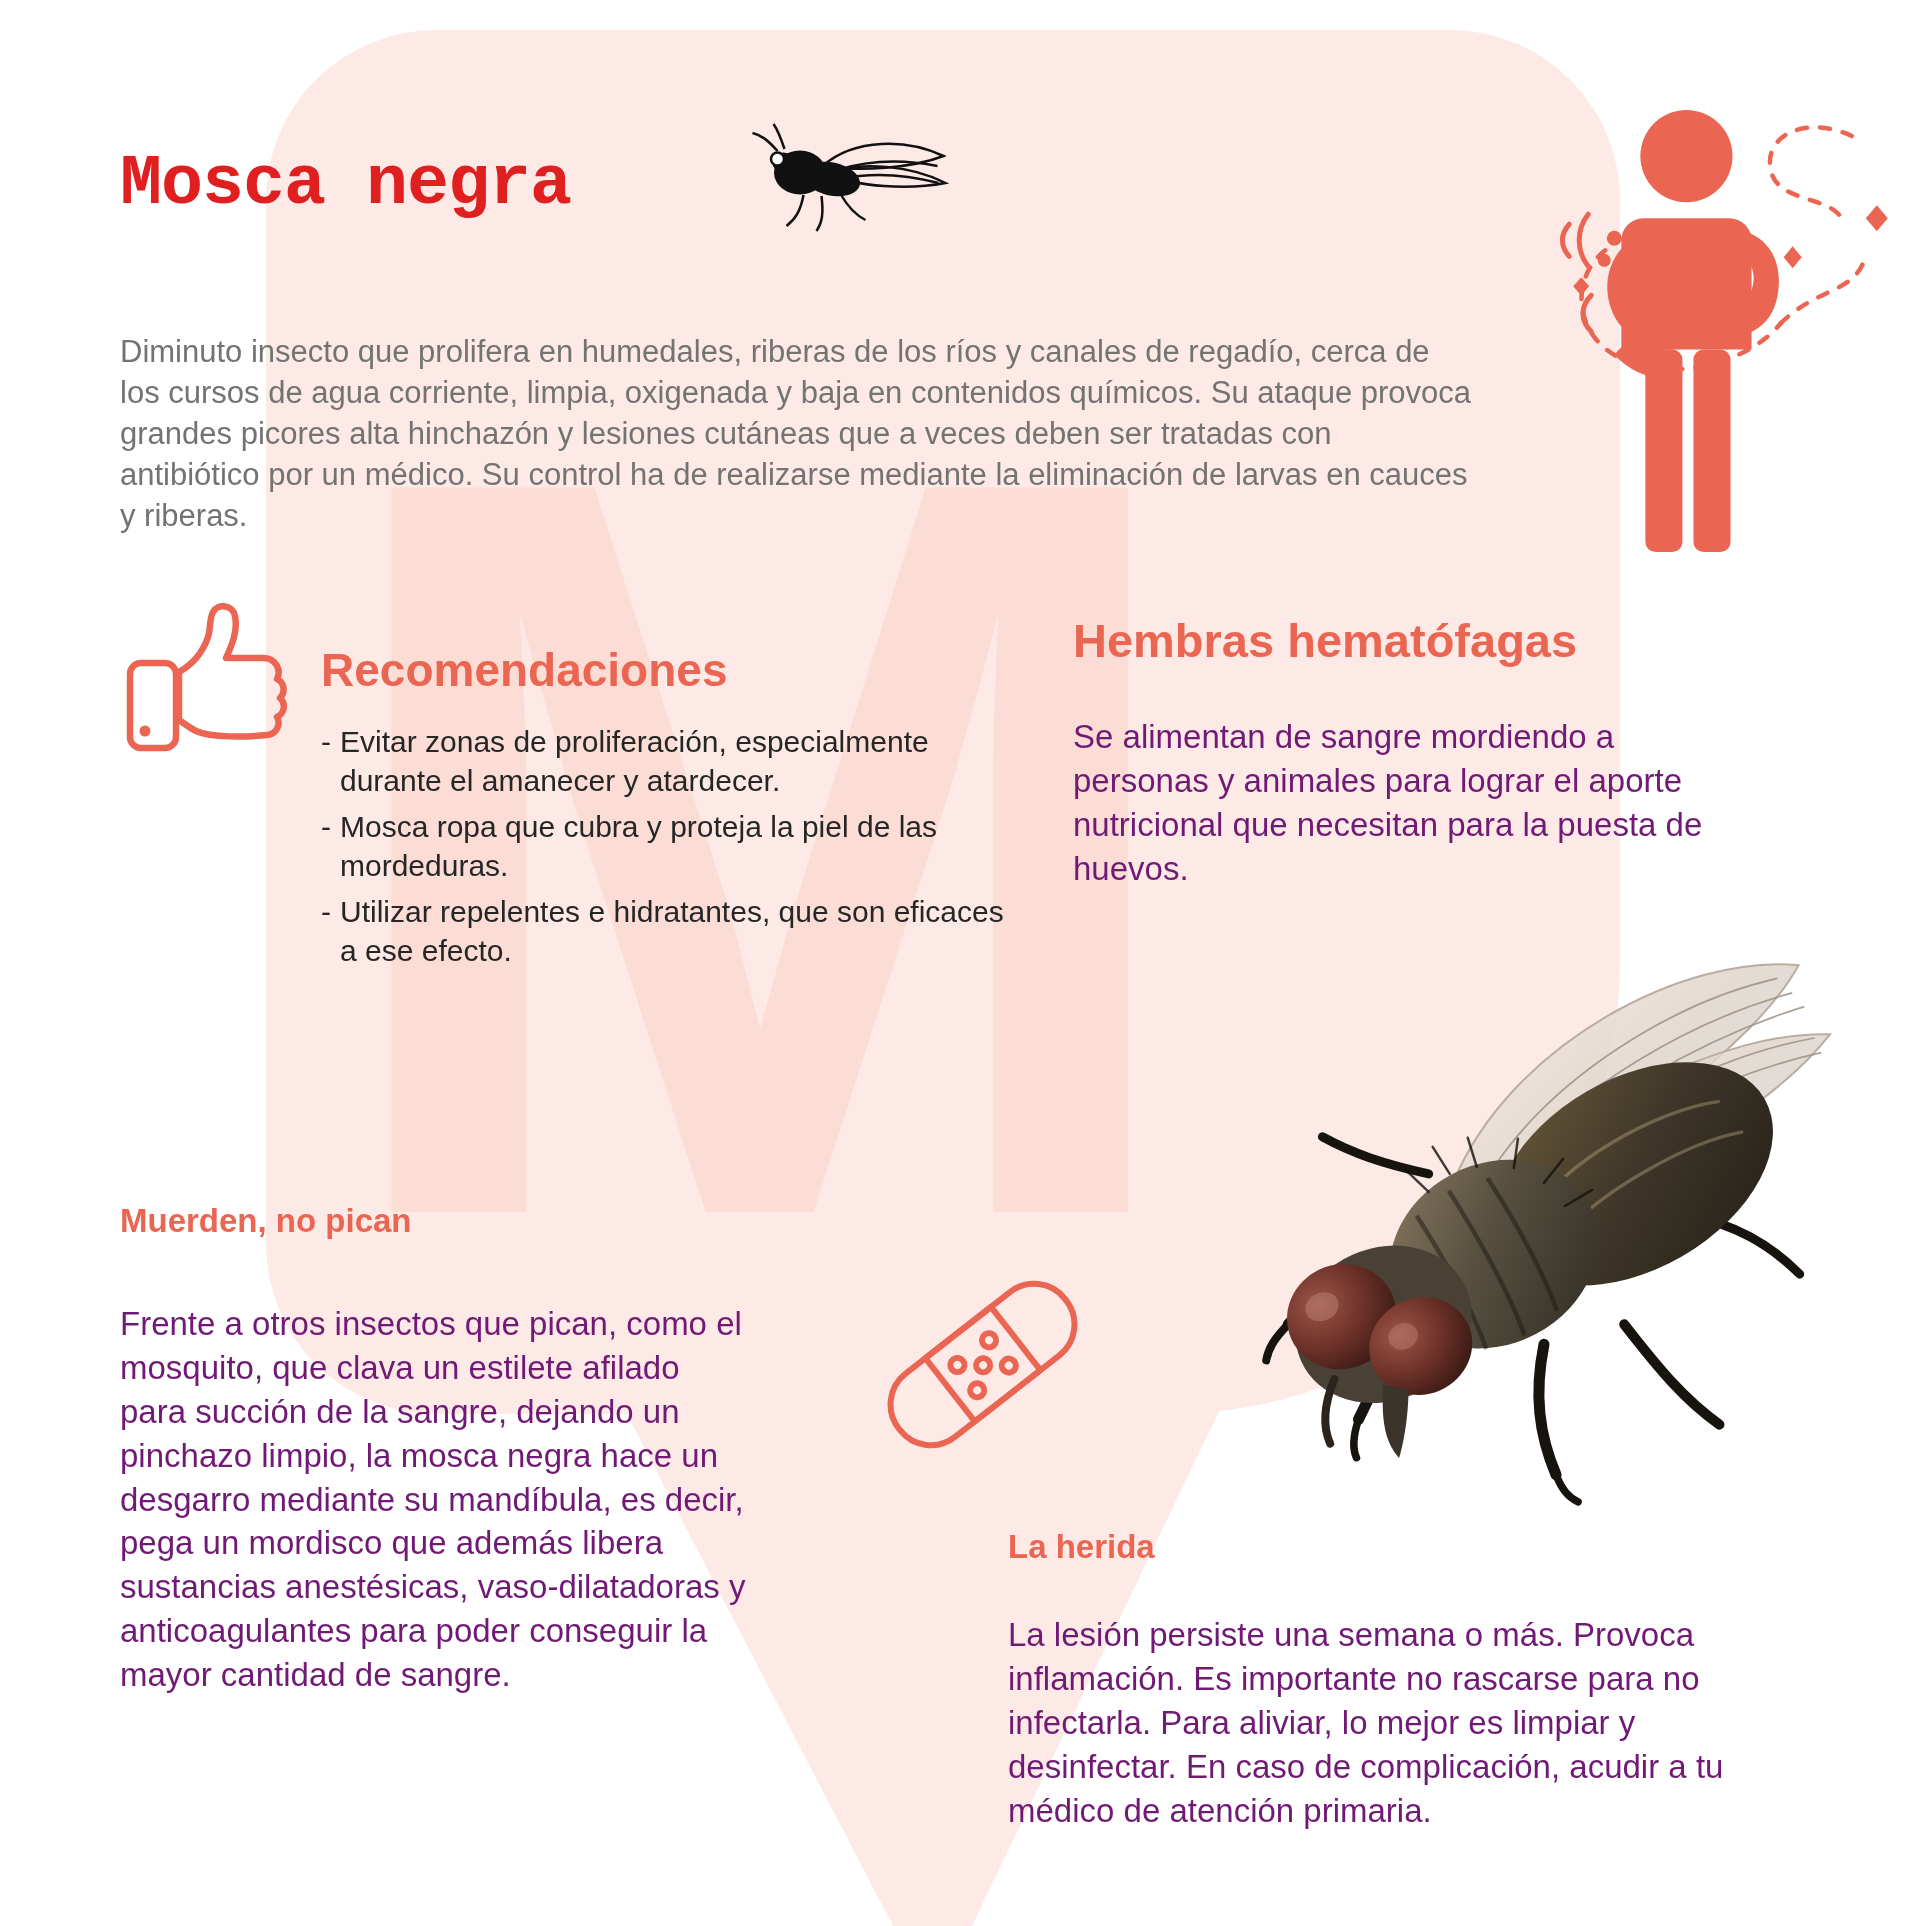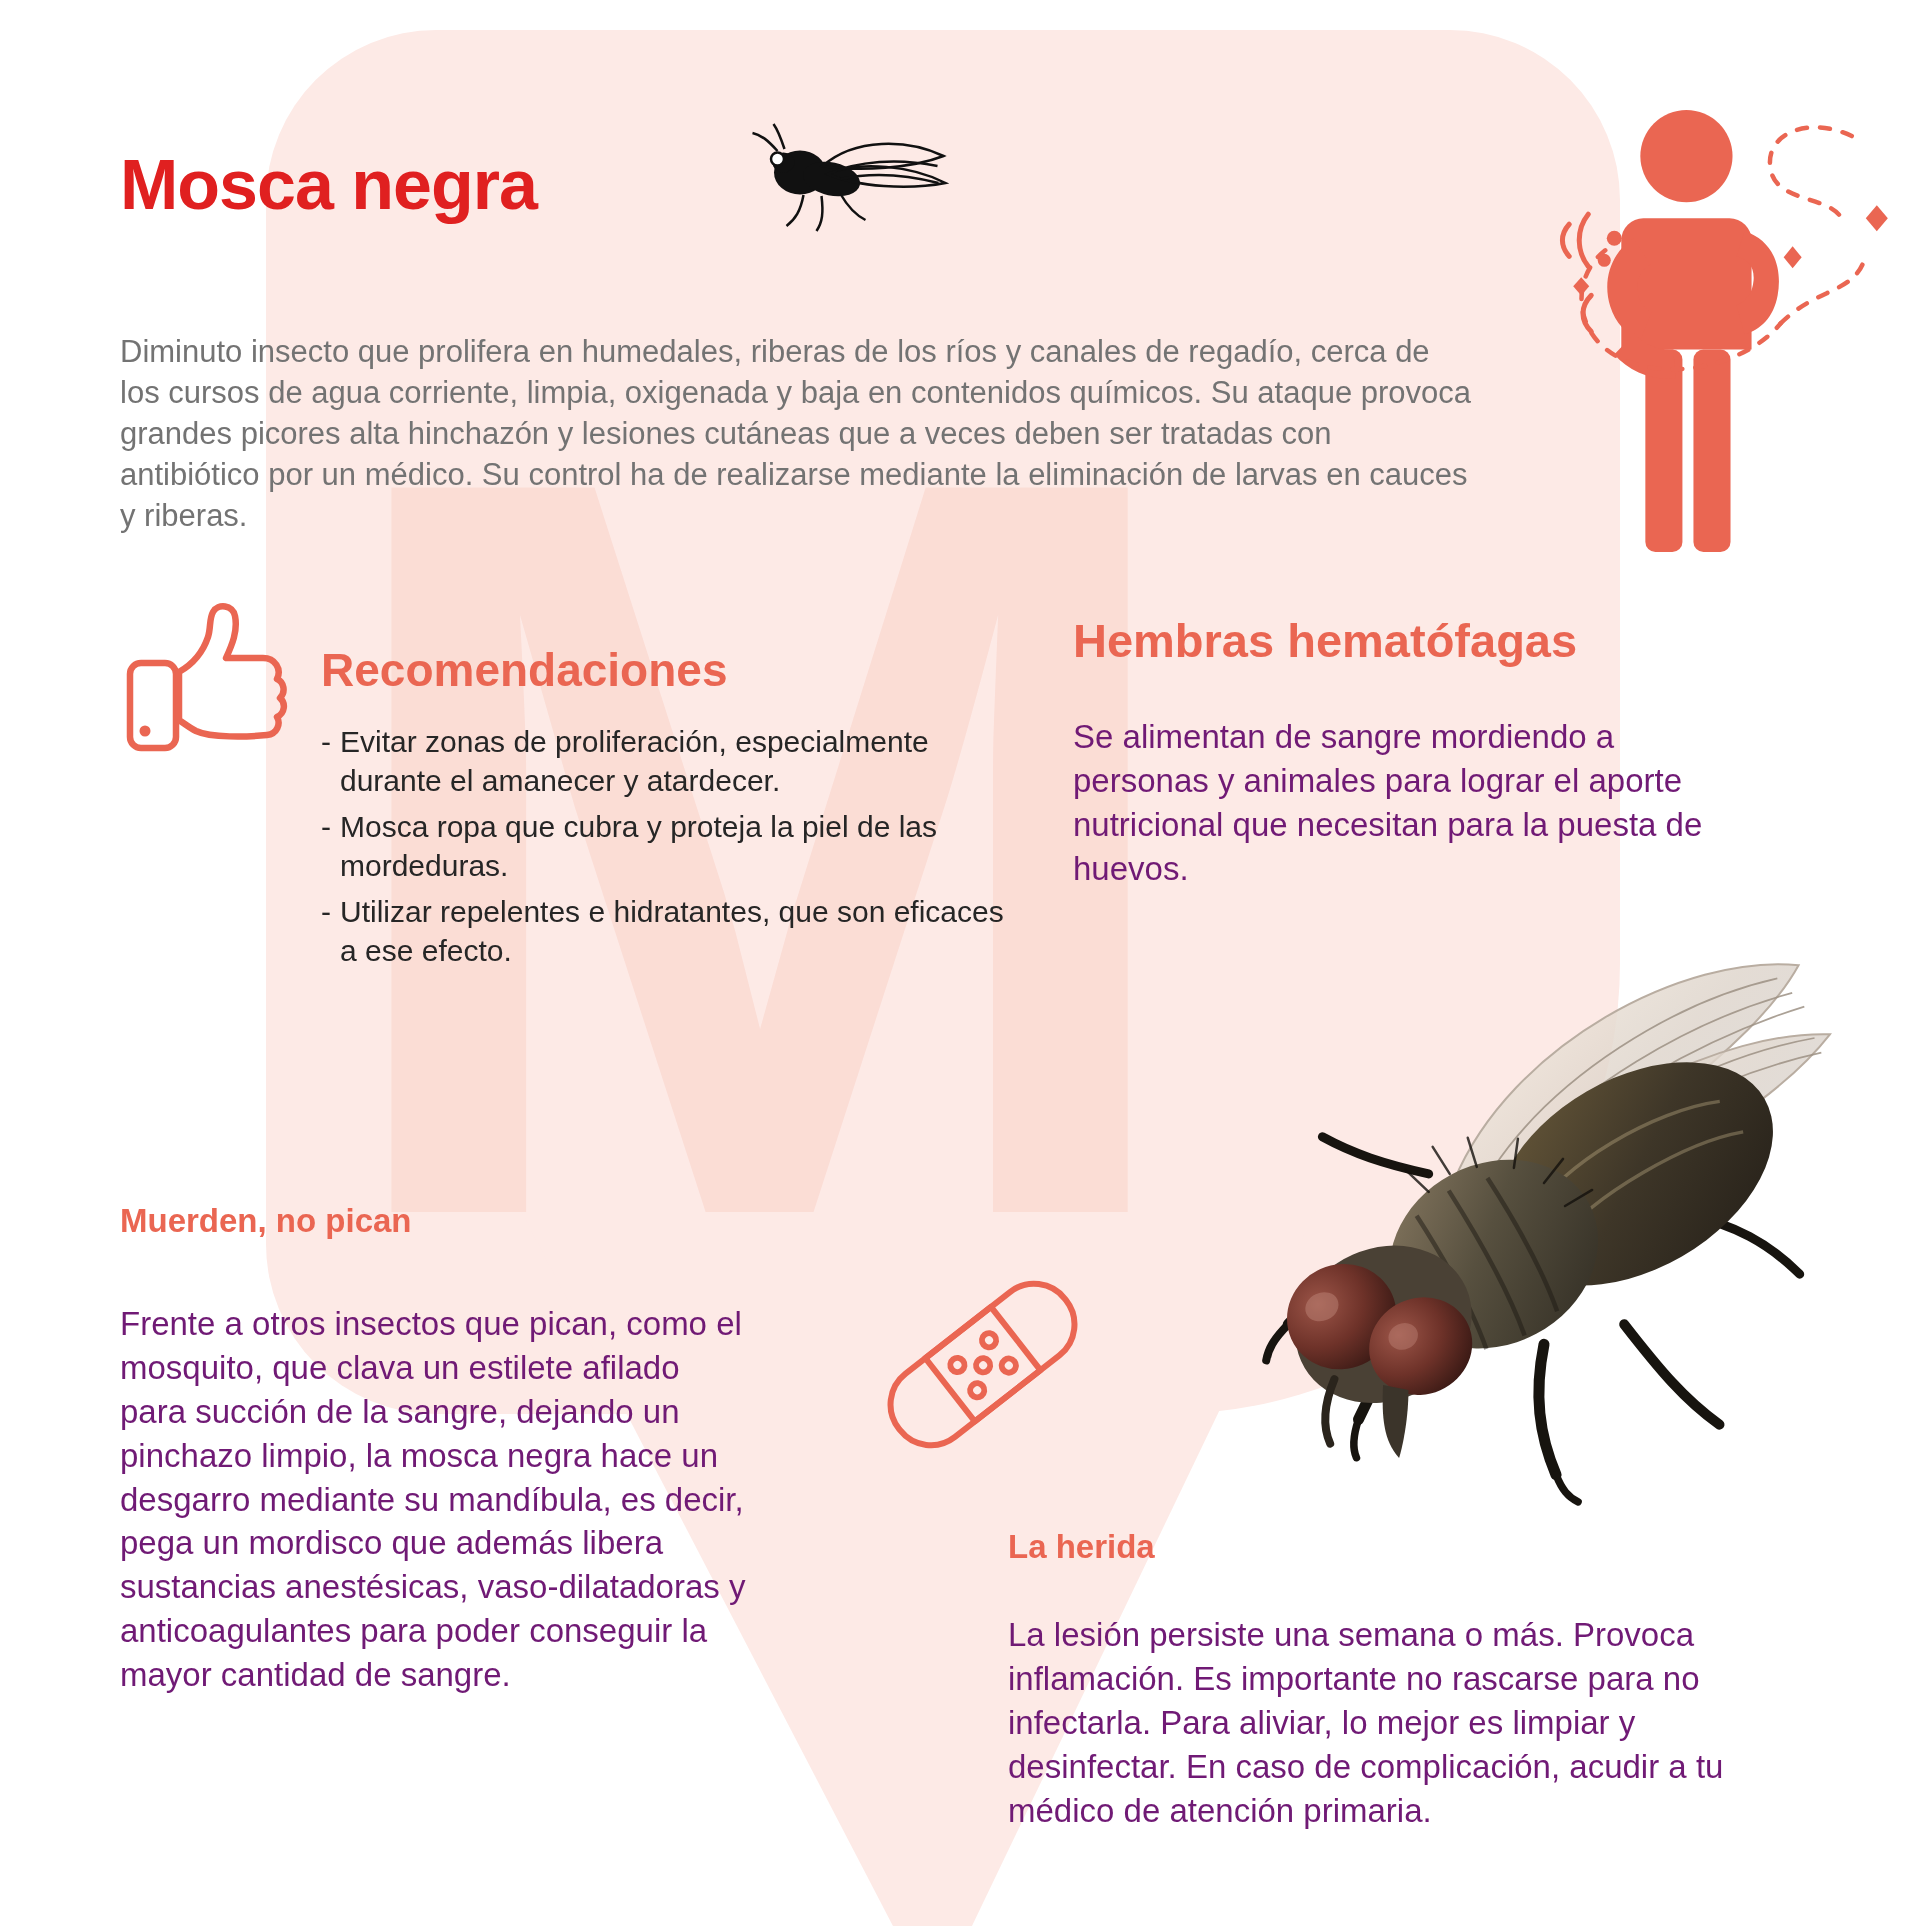--- a/index.html
+++ b/index.html
@@ -67,21 +67,21 @@
   }
   .abs { position: absolute; }
 
   h1.title {
     font-size: 70px;
     line-height: 1;
     margin: 0;
     color: #e02020;
     font-weight: bold;
     letter-spacing: -1px;
-    font-family: Liberation Sans, sans-serif;
+    font-family: Liberation Mono, monospace;
   }
 
   .intro {
     font-size: 31px;
     line-height: 1.32;
     color: #737373;
   }
 
   .section-head {
     color: #ea6652;

